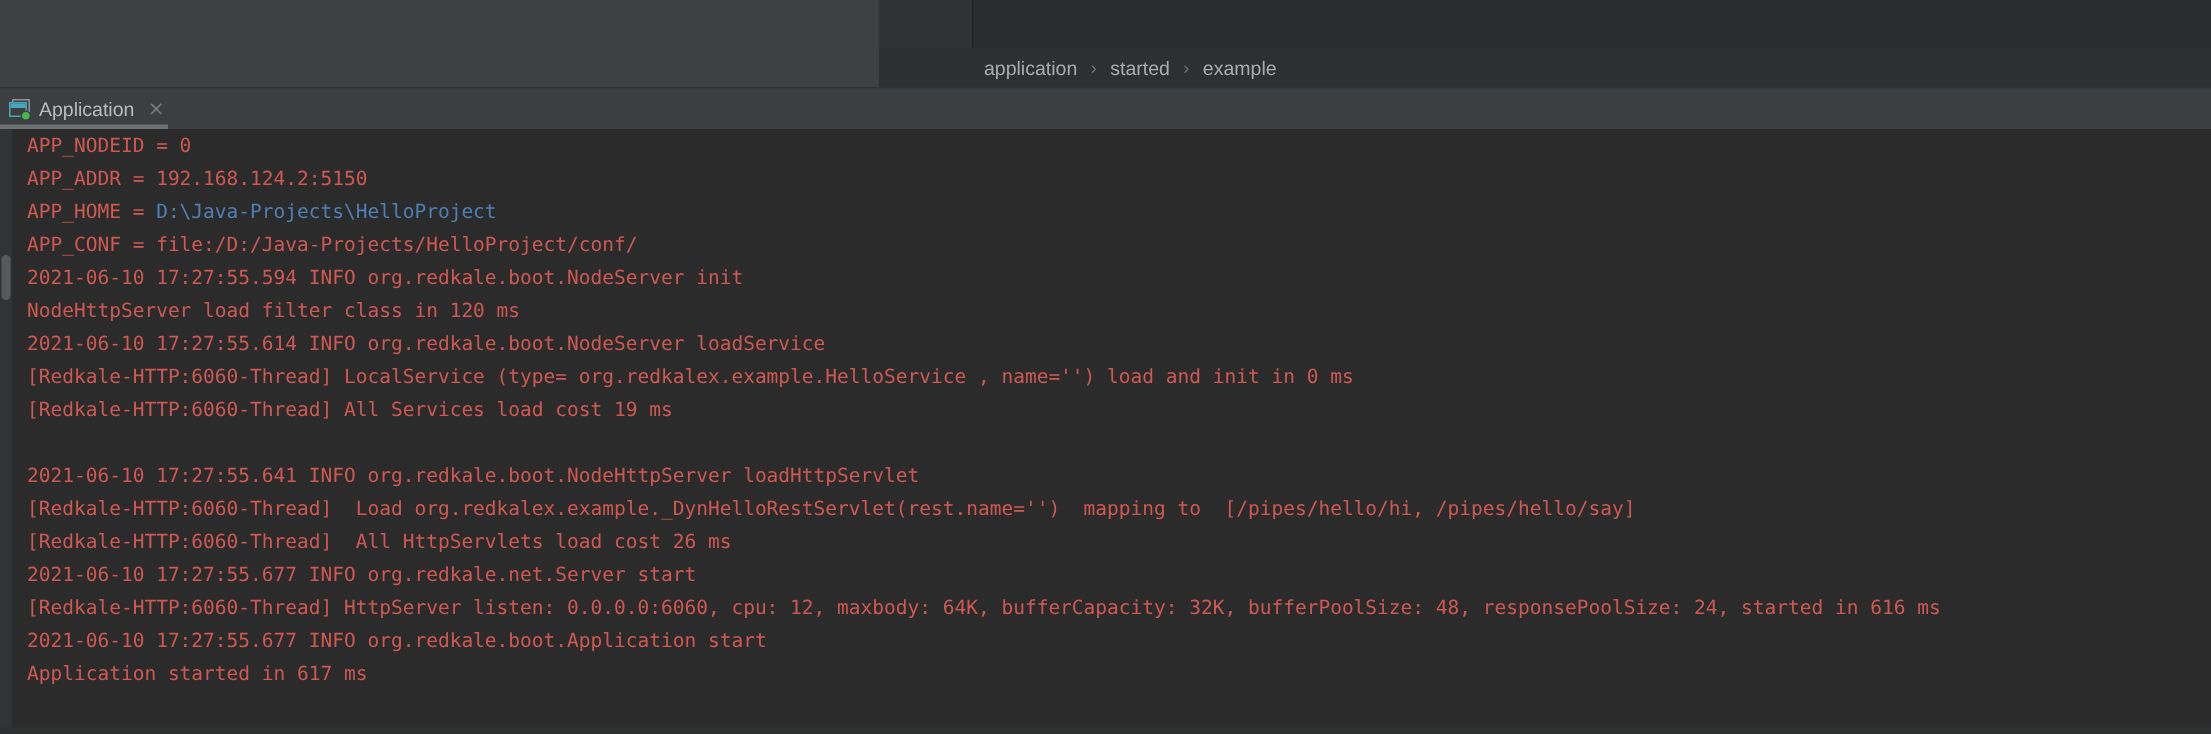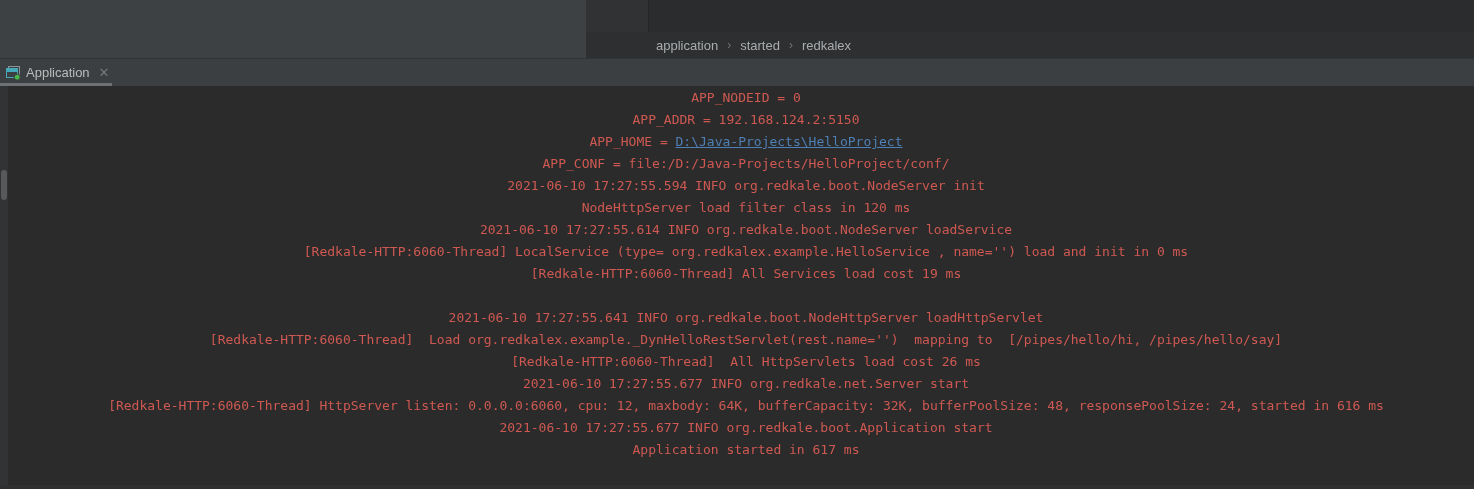--- a/index.html
+++ b/index.html
@@ -68,24 +68,23 @@
   .scroll-thumb {
     position: absolute; left: 1px; top: 84px; width: 6px; height: 30px;
     border-radius: 3px; background: var(--scroll-thumb);
   }
   .log {
     position: absolute; left: 18px; top: 1px; right: 0;
     font-family: "DejaVu Sans Mono", monospace;
     font-size: 13px; line-height: 22px;
     white-space: pre; color: var(--log-red);
   }
-  .log-line { height: 22px; text-align: center; }
+  .log-line { height: 22px; }
   .log-line .link {
     color: var(--link-blue);
-    text-decoration: underline;
     cursor: pointer;
   }
   .bottom-strip {
     position: absolute; left: 0; right: 0; bottom: 0; height: 4px;
     background: #2e3031;
   }
 </style>
 </head>
 <body>
 
@@ -96,21 +95,21 @@
     <div class="top-right">
       <div class="rt-blocks">
         <div class="rt-a"></div>
         <div class="rt-b"></div>
       </div>
       <div class="breadcrumb-bar">
         <span class="crumb">application</span>
         <span class="sep">›</span>
         <span class="crumb">started</span>
         <span class="sep">›</span>
-        <span class="crumb">redkalex</span>
+        <span class="crumb">example</span>
       </div>
     </div>
   </div>
 
   <div class="tab-bar">
     <div class="tab">
       <span class="tab-icon">
         <svg width="16" height="16" viewBox="0 0 16 16" xmlns="http://www.w3.org/2000/svg">
           <rect x="3.5" y="1.5" width="11" height="8" fill="none" stroke="#8a9399" stroke-width="1"></rect>
           <rect x="1.5" y="3.5" width="11" height="9" fill="#3c3f41" stroke="#44a8b8" stroke-width="1"></rect>

